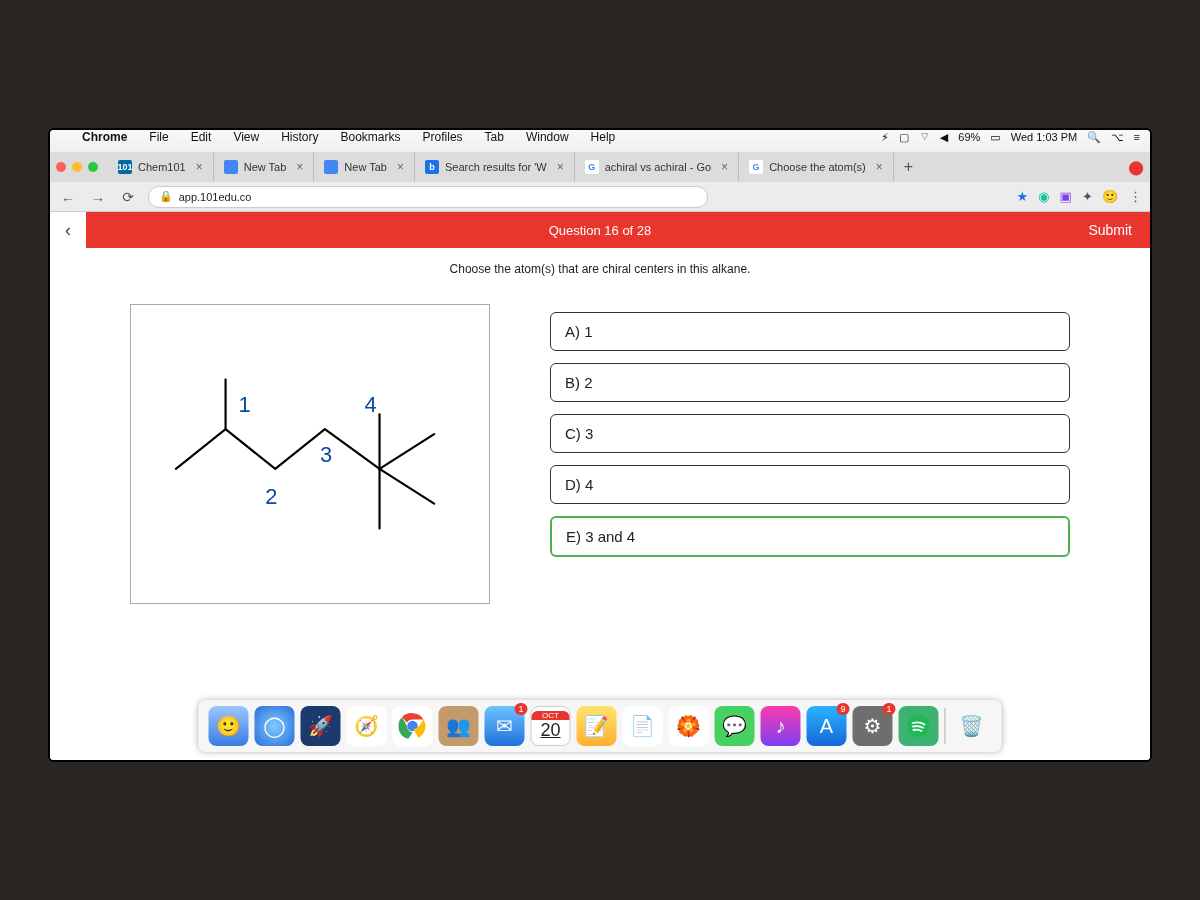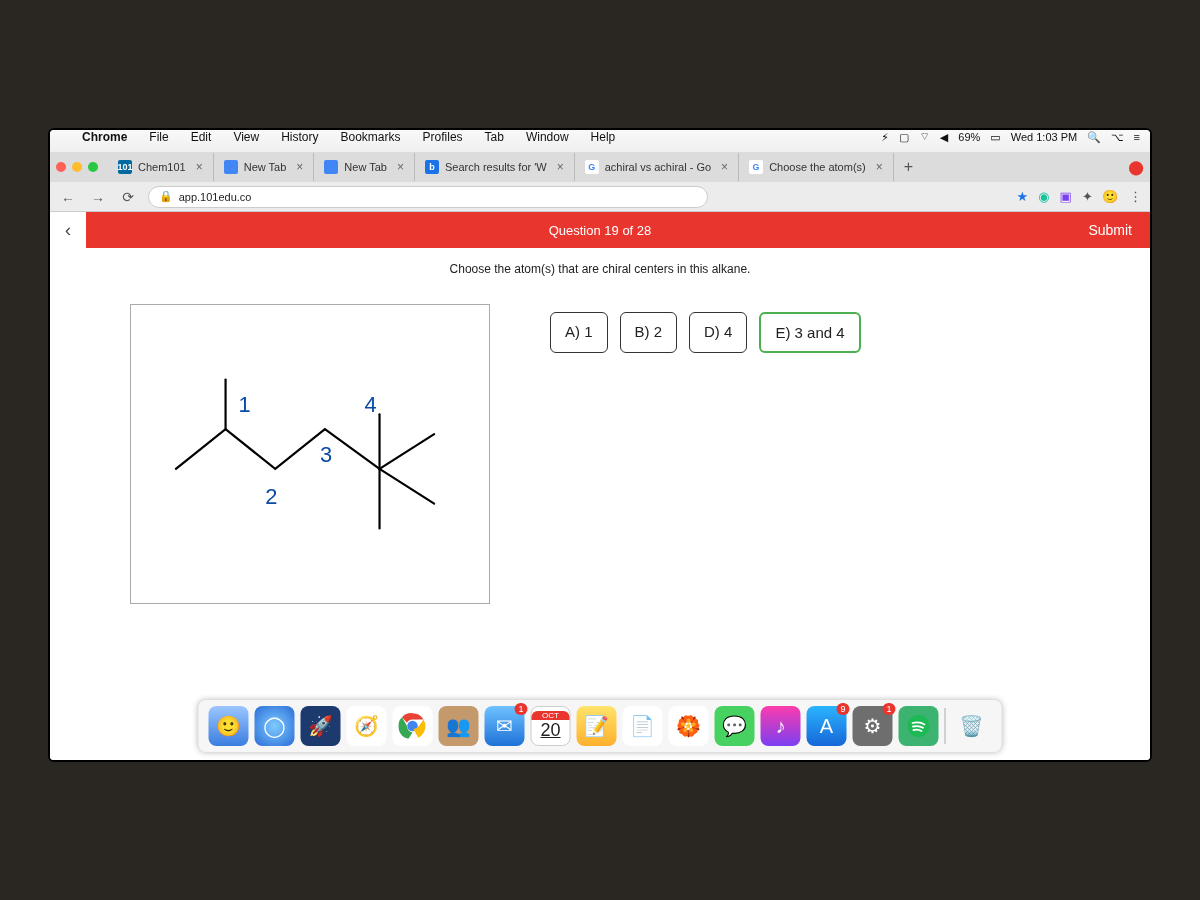--- a/index.html
+++ b/index.html
@@ -51,21 +51,21 @@
   .qheader .center { position:absolute; left:0; right:0; text-align:center; pointer-events:none; }
   .qheader .submit { margin-left:auto; padding:0 18px; cursor:pointer; font-size:14px; }
 
   .qbody { flex:1; padding: 14px 80px 0 80px; }
   .prompt { text-align:center; font-size:12px; color:#222; margin-bottom:28px; }
   .cols { display:flex; gap:60px; align-items:flex-start; }
   .molbox { width:360px; height:300px; border:1px solid #aaa; background:#fff; position:relative; cursor:pointer; }
   .molbox svg { width:100%; height:100%; }
   .atomlbl { font: 22px Arial; fill:#0a4aa6; }
 
-  .choices { flex:1; display:flex; gap:12px; padding-top:8px; }
+  .choices { flex:1; display:flex; flex-direction:column; gap:12px; padding-top:8px; }
   .choice { border:1px solid #333; border-radius:6px; padding:10px 14px; font-size:15px; color:#222; cursor:pointer; background:#fff; }
   .choice.selected { border:2px solid #4caf50; }
 
   
   .dock { position:absolute; bottom:8px; left:50%; transform:translateX(-50%); height:52px; background:rgba(240,240,240,0.6); border-radius:8px; display:flex; align-items:center; gap:6px; padding:4px 10px; box-shadow:0 0 6px rgba(0,0,0,.3); }
   .dockicon { width:40px; height:40px; border-radius:8px; display:flex; align-items:center; justify-content:center; font-size:20px; color:#fff; position:relative; cursor:pointer; }
   .badge { position:absolute; top:-3px; right:-3px; background:#e8352e; color:#fff; border-radius:8px; font-size:9px; padding:0 4px; line-height:12px; }
   .calendar-icon { background:#fff; flex-direction:column; font-size:8px; color:#e8352e; border:1px solid #ccc; }
   .calendar-icon .mon { background:#e8352e; color:#fff; width:100%; text-align:center; font-size:8px; border-radius:6px 6px 0 0; }
   .calendar-icon .day { color:#222; font-size:18px; font-weight:500;text-decoration:underline; }
@@ -159,21 +159,21 @@
         <span style="color:#7b3ff2">▣</span>
         <span>✦</span>
         <span>🙂</span>
         <span>⋮</span>
       </div>
     </div>
 
     <div class="page">
       <div class="qheader">
         <div class="backchev">‹</div>
-        <div class="center">Question 19 of 28</div>
+        <div class="center">Question 16 of 28</div>
         <div class="submit">Submit</div>
       </div>
       <div class="qbody">
         <div class="prompt">Choose the atom(s) that are chiral centers in this alkane.</div>
         <div class="cols">
           <div class="molbox">
             <svg viewBox="0 0 360 300">
               <g stroke="#000" stroke-width="2.2" fill="none" stroke-linecap="round">
 
                 <path d="M 45 165  L 95 125  L 145 165  L 195 125  L 250 165"></path>
@@ -187,20 +187,21 @@
               </g>
               <text class="atomlbl" x="108" y="108">1</text>
               <text class="atomlbl" x="135" y="200">2</text>
               <text class="atomlbl" x="190" y="158">3</text>
               <text class="atomlbl" x="235" y="108">4</text>
             </svg>
           </div>
           <div class="choices" id="choices-mount">
               <div class="choice">A) 1</div>
               <div class="choice">B) 2</div>
+              <div class="choice">C) 3</div>
               <div class="choice">D) 4</div>
               <div class="choice selected">E) 3 and 4</div>
             </div>
         </div>
       </div>
     </div>
 
     <div class="dock">
       <div class="dockicon" style="background:linear-gradient(#9cc6ff,#3a7de0)">🙂</div>
       <div class="dockicon" style="background:radial-gradient(circle,#7ecbff,#2a6bd8)">◯</div>

